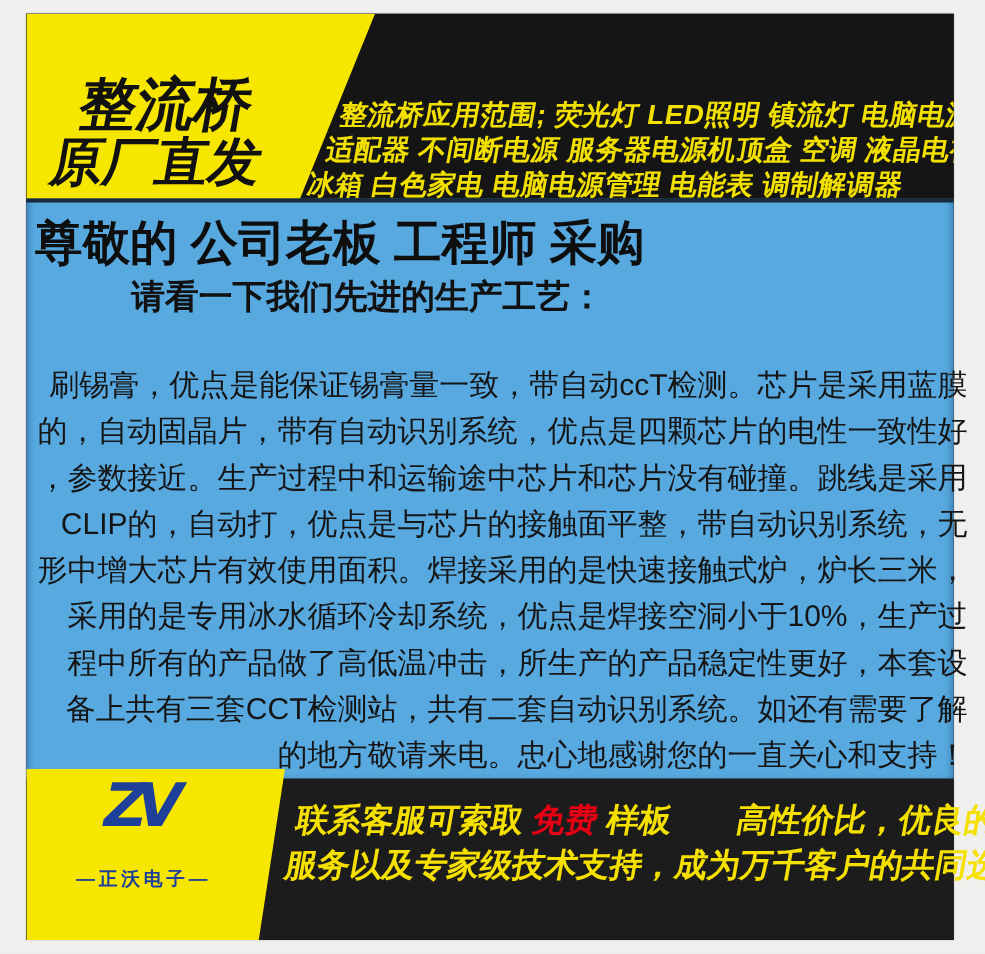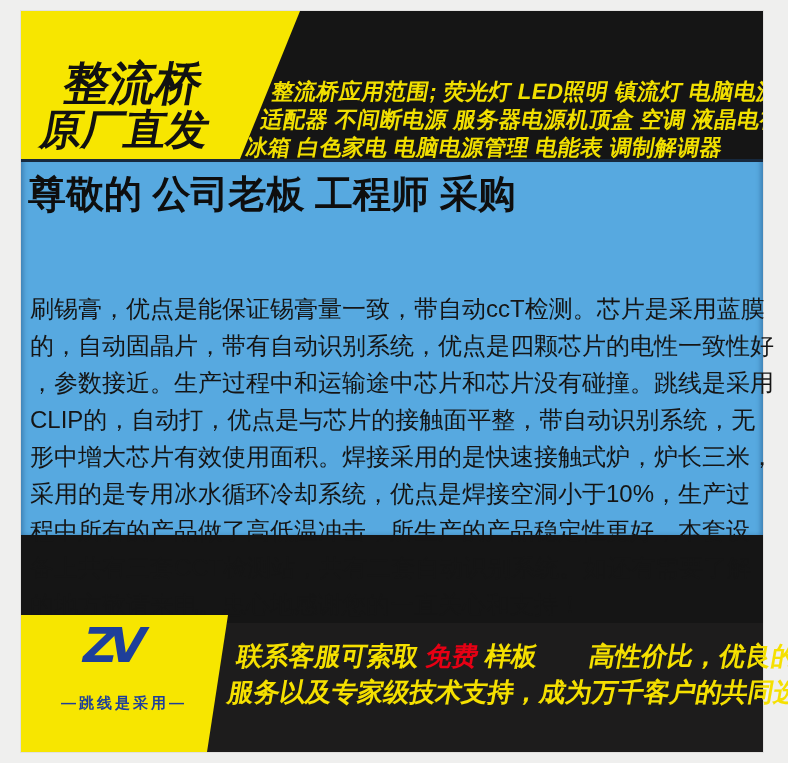--- a/index.html
+++ b/index.html
@@ -66,23 +66,24 @@
     letter-spacing: 0.5px;
   }
   .app-line.l1 { left: 251px; top: 66px; }
   .app-line.l2 { left: 240px; top: 94px; }
   .app-line.l3 { left: 225px; top: 122px; }
 
   
   .blue-section {
     position: absolute;
     left: 0; top: 148px;
-    width: 742px; height: 376px;
+    width: 742px; height: 464px;
     background: #57a9e0;
     box-shadow: inset 4px 0 5px -2px rgba(10,40,80,.35), inset -4px 0 5px -2px rgba(10,40,80,.35);
+    text-align: right;
   }
   .blue-topline {
     position: absolute; left: 0; top: 0;
     width: 742px; height: 3px;
     background: #17293e;
   }
   .main-heading {
     position: absolute;
     left: 7px; top: 10px;
     font-size: 38px;
@@ -188,34 +189,35 @@
         <div class="t2">原厂直发</div>
       </div>
       <div class="app-line l1">整流桥应用范围; 荧光灯 LED照明 镇流灯 电脑电源</div>
       <div class="app-line l2">适配器 不间断电源 服务器电源机顶盒 空调 液晶电视</div>
       <div class="app-line l3">冰箱 白色家电 电脑电源管理 电能表 调制解调器</div>
     </div>
 
     <div class="blue-section">
       <div class="blue-topline"></div>
       <div class="main-heading">尊敬的 公司老板 工程师 采购</div>
+      <div class="sub-heading">请看一下我们先进的生产工艺：</div>
       <div class="para-rest">刷锡膏，优点是能保证锡膏量一致，带自动ccT检测。芯片是采用蓝膜
 的，自动固晶片，带有自动识别系统，优点是四颗芯片的电性一致性好
 ，参数接近。生产过程中和运输途中芯片和芯片没有碰撞。跳线是采用
 CLIP的，自动打，优点是与芯片的接触面平整，带自动识别系统，无
 形中增大芯片有效使用面积。焊接采用的是快速接触式炉，炉长三米，
 采用的是专用冰水循环冷却系统，优点是焊接空洞小于10%，生产过
 程中所有的产品做了高低温冲击，所生产的产品稳定性更好，本套设
 备上共有三套CCT检测站，共有二套自动识别系统。如还有需要了解
 的地方敬请来电。忠心地感谢您的一直关心和支持！</div>
     </div>
 
     <div class="bottom-bar">
       <div class="logo-panel">
         <div class="logo-monogram">ZV</div>
-        <div class="logo-cn">—跳线是采用—</div>
+        <div class="logo-cn">—正沃电子—</div>
       </div>
       <div class="promo-line p1"><span>联系客服可索取 </span><span class="free">免费</span><span> 样板　　高性价比，优良的客户</span></div>
       <div class="promo-line p2">服务以及专家级技术支持，成为万千客户的共同选择</div>
     </div>
 
   </div>
 </div>
 
 </body></html>

